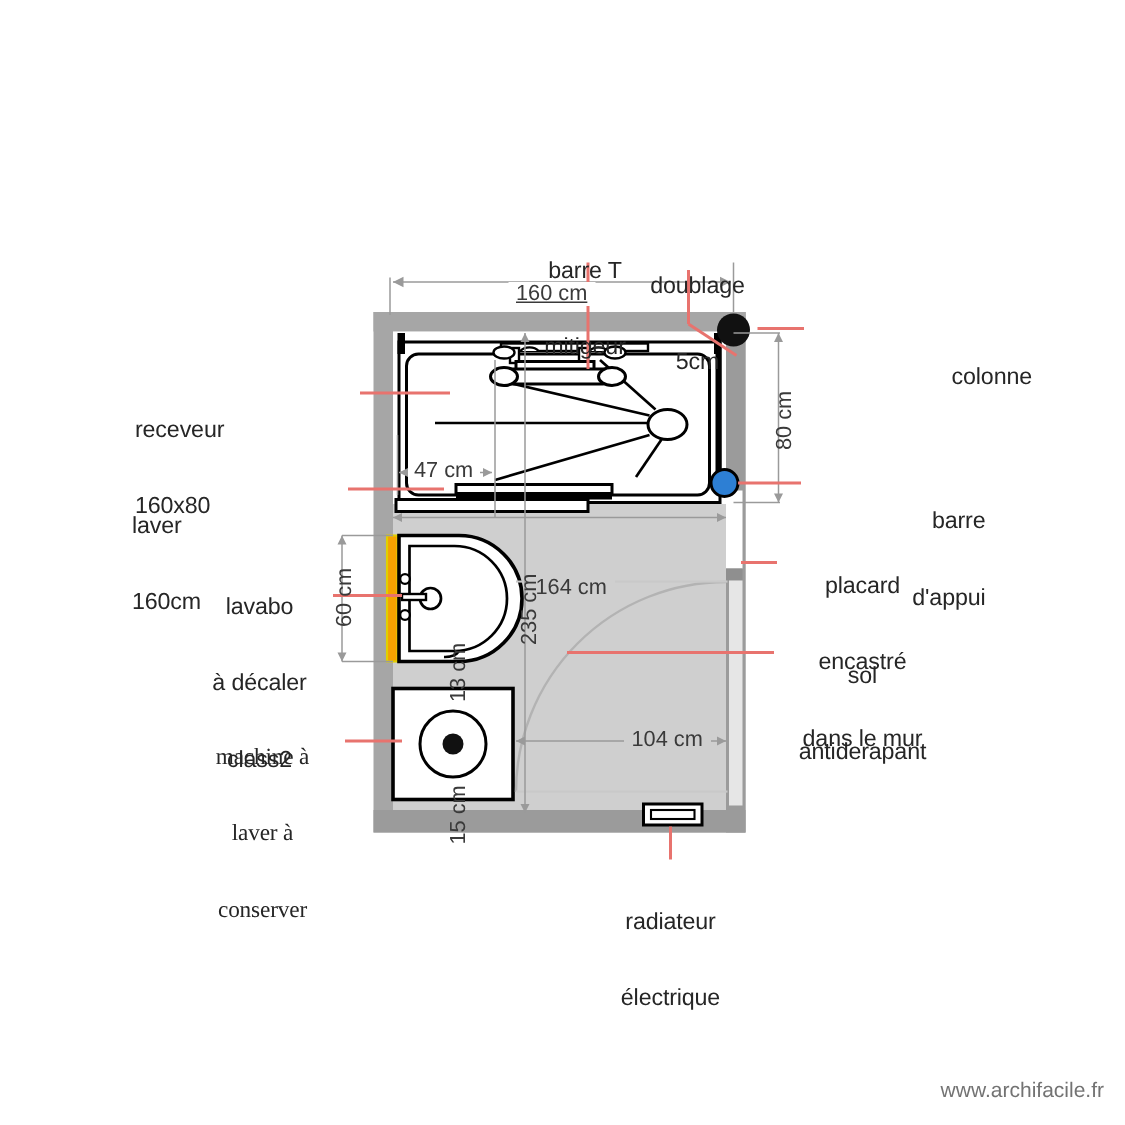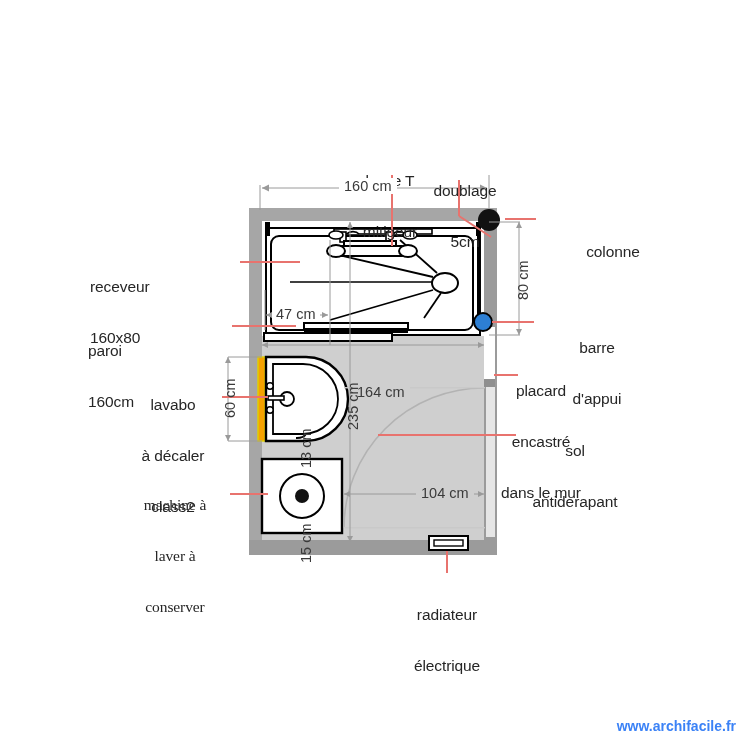--- a/index.html
+++ b/index.html
@@ -13,28 +13,27 @@
     position:absolute;
     font-family:"Liberation Sans", sans-serif;
     font-size:15.5px;
     line-height:17px;
     color:#262626;
     white-space:pre;
     letter-spacing:-0.1px;
   }
   .lbl.ctr{text-align:center;}
   .lbl.rt{text-align:left;}
-  .lbl.lt{text-align:center;}
+  .lbl.lt{text-align:right;}
   #footer{
     position:absolute;
     right:14px;bottom:16px;
     font-size:14px;
-    color:#3b82f6;
+    color:#737373;
     font-family:"Liberation Sans", sans-serif;
-    font-weight:bold;
   }
   .dim{
     position:absolute;
     font-size:14.5px;
     color:#3a3a3a;
     background:transparent;
     white-space:pre;
   }
   .dim.vert{
     transform-origin:left top;
@@ -199,30 +198,30 @@
 <div class="lbl lt" style="left:538px;top:209px;width:150px;">
   <div>colonne</div>
 </div>
 
 <div class="lbl rt" style="left:90px;top:244px;width:148px;">
   <div>receveur</div>
   <div>160x80</div>
 </div>
 
 <div class="lbl rt" style="left:88px;top:308px;width:140px;">
-  <div>paroi</div>
+  <div>laver</div>
   <div>160cm</div>
 </div>
 
 <div class="lbl lt" style="left:537px;top:305px;width:120px;">
   <div>barre</div>
   <div>d'appui</div>
 </div>
 
-<div class="lbl ctr" style="left:476px;top:348px;width:130px;">
+<div class="lbl ctr" style="left:510px;top:348px;width:130px;">
   <div>placard</div>
   <div>encastré</div>
   <div>dans le mur</div>
 </div>
 
 <div class="lbl ctr" style="left:118px;top:362px;width:110px;">
   <div>lavabo</div>
   <div>à décaler</div>
   <div>class2</div>
 </div>
@@ -236,21 +235,21 @@
   <div>machine à</div>
   <div>laver à</div>
   <div>conserver</div>
 </div>
 
 <div class="lbl ctr" style="left:387px;top:572px;width:120px;">
   <div>radiateur</div>
   <div>électrique</div>
 </div>
 
-<div class="dim" style="left:339px;top:178px;background:#fff;padding:0 5px;">160 cm</div>
+<div class="dim" style="left:339px;top:188px;background:#fff;padding:0 5px;text-decoration:underline;">160 cm</div>
 
 <div class="dim" style="left:272px;top:306px;background:#fff;padding:0 4px;">47 cm</div>
 
 <div class="dim" style="left:352px;top:336px;background:#cfcfcf;padding:0 5px;margin-top:48px;">164 cm</div>
 
 <div class="dim vert" style="left:345px;top:430px;transform:rotate(-90deg);">235 cm</div>
 
 <div class="dim vert" style="left:515px;top:300px;transform:rotate(-90deg);">80 cm</div>
 
 <div class="dim vert" style="left:222px;top:418px;transform:rotate(-90deg);">60 cm</div>

